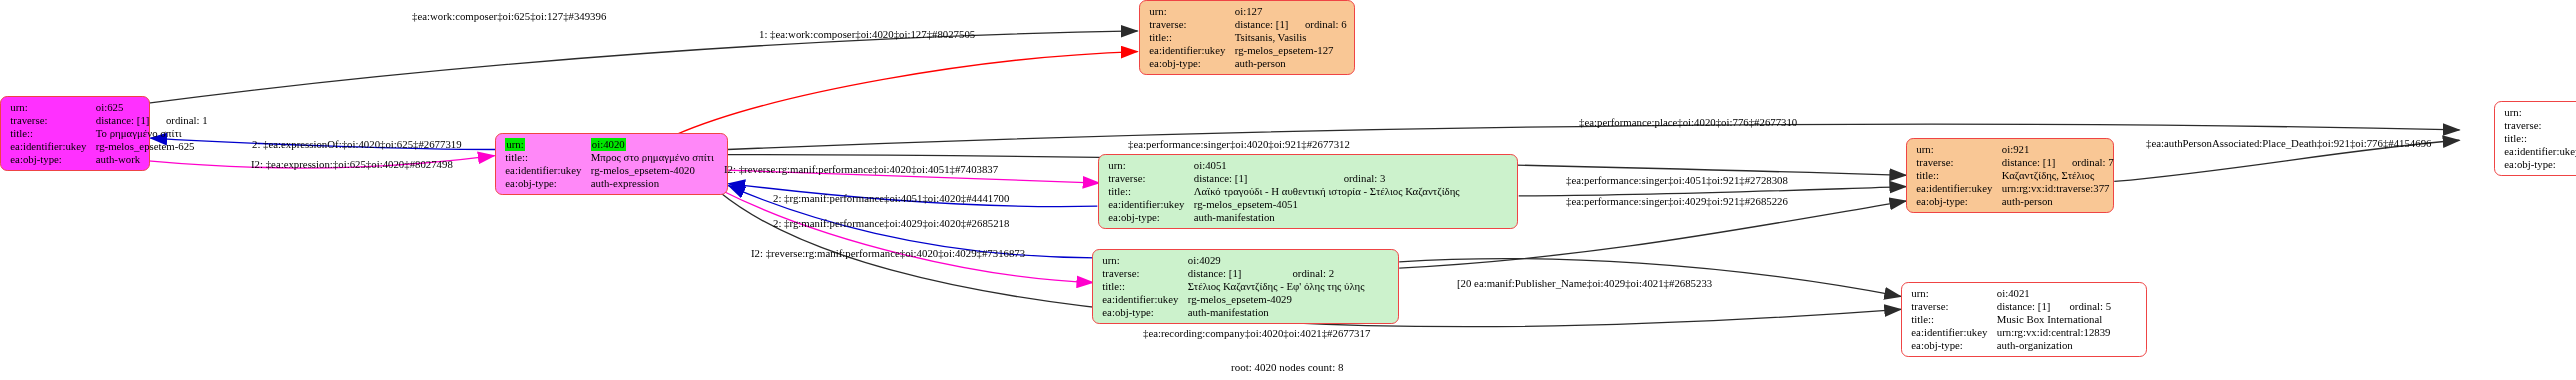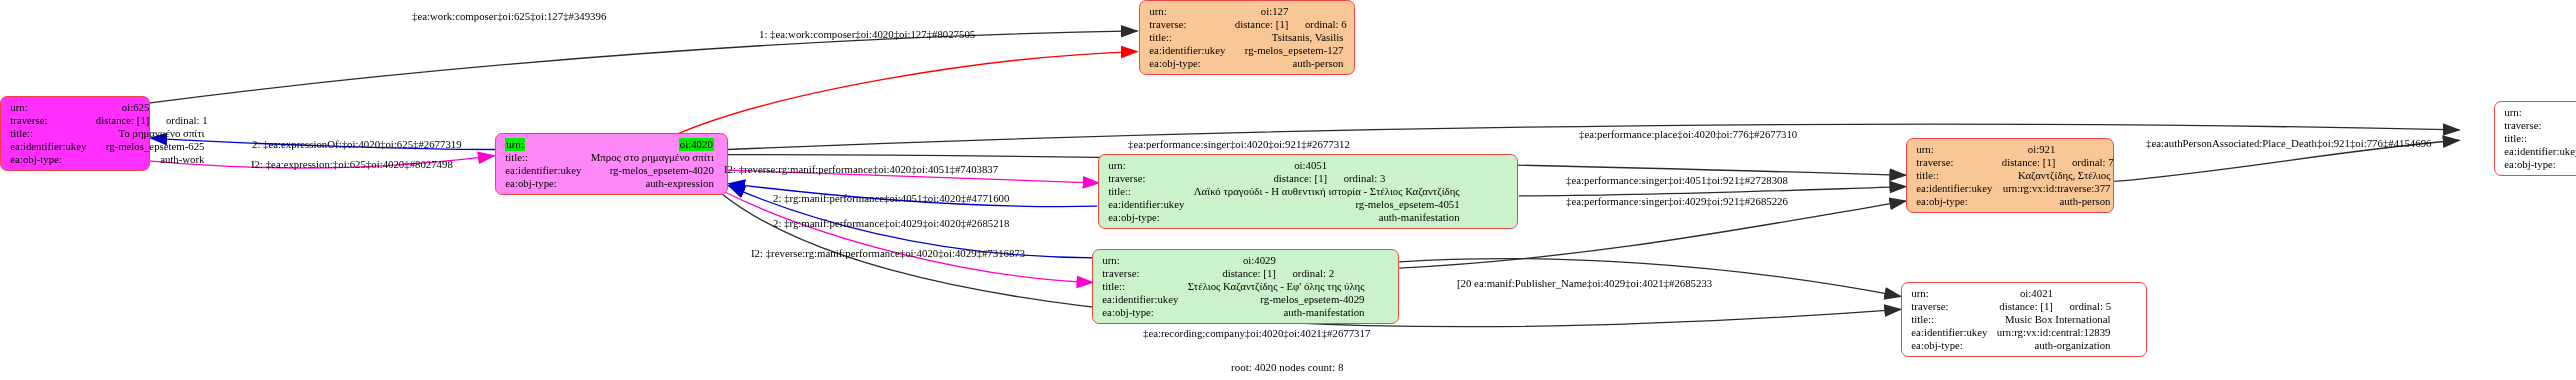--- a/index.html
+++ b/index.html
@@ -6,21 +6,21 @@
   body{width:2734px;height:381px;position:relative;overflow:hidden;
        font-family:"Liberation Serif","DejaVu Serif",serif;color:#000;}
   #canvas{position:absolute;inset:0;width:2734px;height:381px;}
   svg.edges{position:absolute;left:0;top:0;width:2734px;height:381px;overflow:visible;}
 
   .node{position:absolute;box-sizing:border-box;border:1px solid #ef4444;
         border-radius:7.2px;padding:4.1px 7.2px 4.1px 9.3px;}
   .node table{border-collapse:collapse;}
   .node td{font-size:10.8px;line-height:13px;white-space:nowrap;padding:0 0;vertical-align:top;}
   .node td.k{padding-right:9.3px;}
-  .node td.v{padding-right:3.1px;text-align:right;}
+  .node td.v{padding-right:3.1px;}
   .node td.v2{padding-left:13.4px;margin-top:10px;}
 
   .n-magenta{background:#ff30ff;}
   .n-root{background:#ff88f8;}
   .n-orange{background:#f9c795;}
   .n-green{background:#ccf2cc;}
   .n-white{background:#ffffff;}
 
   .hl-cell{background:#00e800;display:inline-block;padding:0 1px;}
 
@@ -301,27 +301,27 @@
       </tr>
     </tbody>
       </table>
   </div>
 
   <div class="elabel" style="left:412px;top:9.8px;">‡ea:work:composer‡oi:625‡oi:127‡#349396</div>
   <div class="elabel" style="left:759px;top:28px;">1: ‡ea:work:composer‡oi:4020‡oi:127‡#8027505</div>
   <div class="elabel" style="left:252px;top:138px;">2: ‡ea:expressionOf:‡oi:4020‡oi:625‡#2677319</div>
   <div class="elabel" style="left:251px;top:158px;">I2: ‡ea:expression:‡oi:625‡oi:4020‡#8027498</div>
   <div class="elabel" style="left:724px;top:163px;">I2: ‡reverse:rg:manif:performance‡oi:4020‡oi:4051‡#7403837</div>
-  <div class="elabel" style="left:773px;top:192px;">2: ‡rg:manif:performance‡oi:4051‡oi:4020‡#4771600</div>
+  <div class="elabel" style="left:773px;top:192px;">2: ‡rg:manif:performance‡oi:4051‡oi:4020‡#4441700</div>
   <div class="elabel" style="left:773px;top:217px;">2: ‡rg:manif:performance‡oi:4029‡oi:4020‡#2685218</div>
   <div class="elabel" style="left:751px;top:247px;">I2: ‡reverse:rg:manif:performance‡oi:4020‡oi:4029‡#7316873</div>
   <div class="elabel" style="left:1128px;top:138px;">‡ea:performance:singer‡oi:4020‡oi:921‡#2677312</div>
   <div class="elabel" style="left:1566px;top:174px;">‡ea:performance:singer‡oi:4051‡oi:921‡#2728308</div>
   <div class="elabel" style="left:1566px;top:195px;">‡ea:performance:singer‡oi:4029‡oi:921‡#2685226</div>
-  <div class="elabel" style="left:1579px;top:116px;margin-top:12px;">‡ea:performance:place‡oi:4020‡oi:776‡#2677310</div>
+  <div class="elabel" style="left:1579px;top:116px;">‡ea:performance:place‡oi:4020‡oi:776‡#2677310</div>
   <div class="elabel" style="left:2146px;top:137px;">‡ea:authPersonAssociated:Place_Death‡oi:921‡oi:776‡#4154696</div>
   <div class="elabel" style="left:1457px;top:277px;">[20 ea:manif:Publisher_Name‡oi:4029‡oi:4021‡#2685233</div>
   <div class="elabel" style="left:1143px;top:327px;">‡ea:recording:company‡oi:4020‡oi:4021‡#2677317</div>
 
   <div class="caption" style="left:1231px;top:361px;">root: 4020 nodes count: 8</div>
 
 </div>
 
 
 </body></html>

